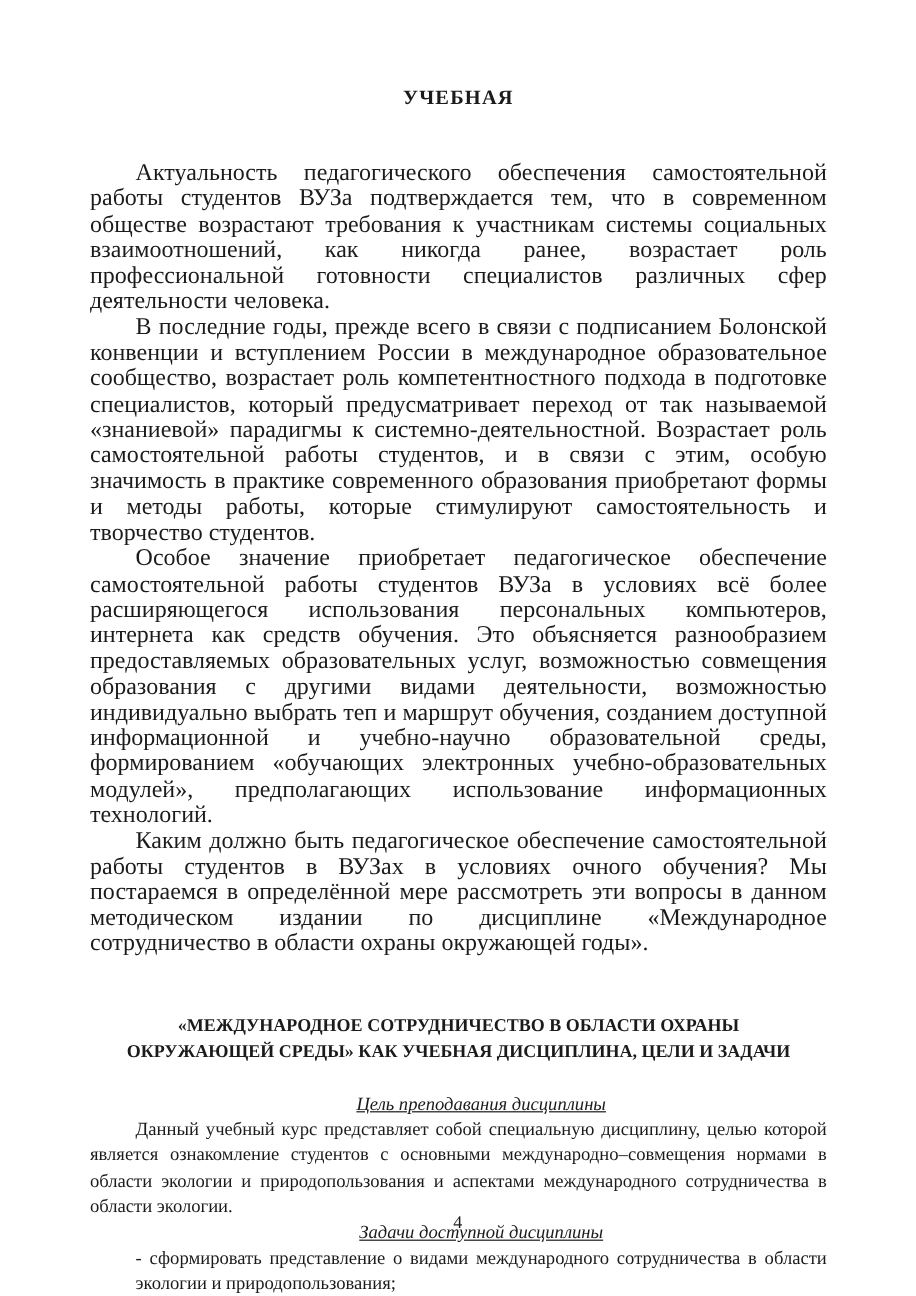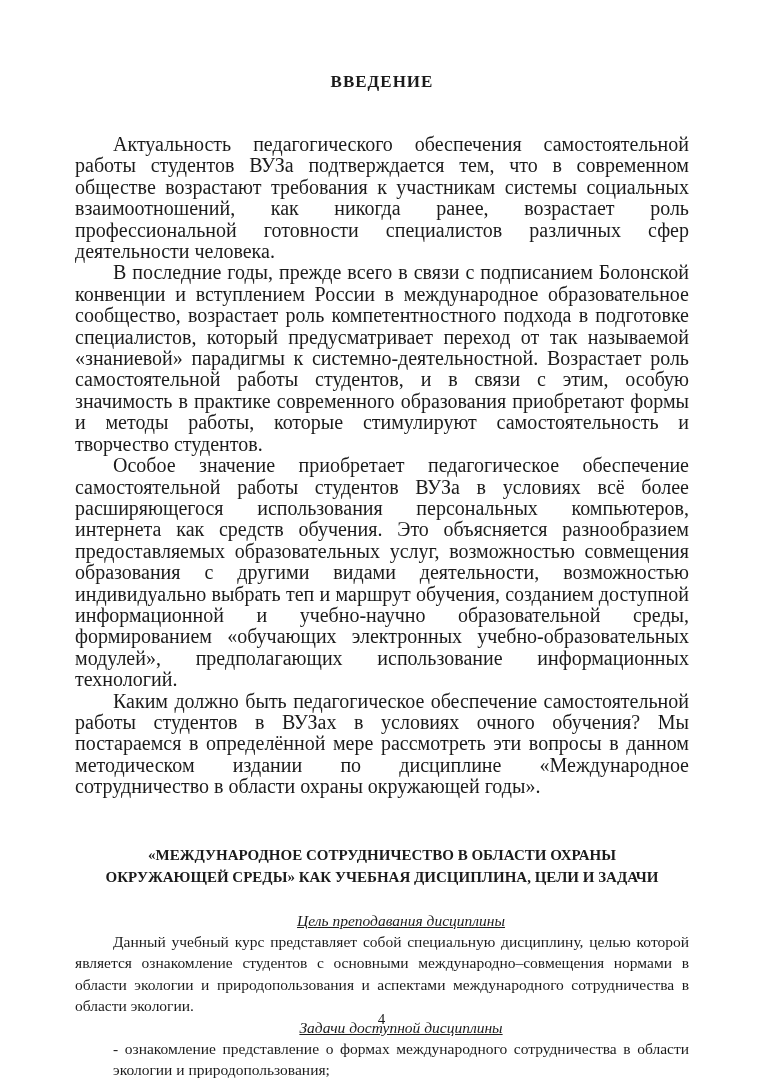--- a/index.html
+++ b/index.html
@@ -84,34 +84,34 @@
     text-align: center;
     font-size: 15px;
   }
 </style>
 </head>
 <body>
 
 <div class="page">
   <div class="content">
 
-    <h1 class="doc-title">ВВЕДЕНИЕ</h1>
+    <h1 class="doc-title">УЧЕБНАЯ</h1>
 
     <div class="body-text">
       <p>Актуальность педагогического обеспечения самостоятельной работы студентов ВУЗа подтверждается тем, что в современном обществе возрастают требования к участникам системы социальных взаимоотношений, как никогда ранее, возрастает роль профессиональной готовности специалистов различных сфер деятельности человека.</p>
       <p>В последние годы, прежде всего в связи с подписанием Болонской конвенции и вступлением России в международное образовательное сообщество, возрастает роль компетентностного подхода в подготовке специалистов, который предусматривает переход от так называемой «знаниевой» парадигмы к системно-деятельностной. Возрастает роль самостоятельной работы студентов, и в связи с этим, особую значимость в практике современного образования приобретают формы и методы работы, которые стимулируют самостоятельность и творчество студентов.</p>
       <p>Особое значение приобретает педагогическое обеспечение самостоятельной работы студентов ВУЗа в условиях всё более расширяющегося использования персональных компьютеров, интернета как средств обучения. Это объясняется разнообразием предоставляемых образовательных услуг, возможностью совмещения образования с другими видами деятельности, возможностью индивидуально выбрать теп и маршрут обучения, созданием доступной информационной и учебно-научно образовательной среды, формированием «обучающих электронных учебно-образовательных модулей», предполагающих использование информационных технологий.</p>
       <p>Каким должно быть педагогическое обеспечение самостоятельной работы студентов в ВУЗах в условиях очного обучения? Мы постараемся в определённой мере рассмотреть эти вопросы в данном методическом издании по дисциплине «Международное сотрудничество в области охраны окружающей годы».</p>
     </div>
 
     <h2 class="section-heading">«МЕЖДУНАРОДНОЕ СОТРУДНИЧЕСТВО В ОБЛАСТИ ОХРАНЫ ОКРУЖАЮЩЕЙ СРЕДЫ» КАК УЧЕБНАЯ ДИСЦИПЛИНА, ЦЕЛИ И ЗАДАЧИ</h2>
 
     <div class="section-block">
       <p class="subheading">Цель преподавания дисциплины</p>
       <p class="flow">Данный учебный курс представляет собой специальную дисциплину, целью которой является ознакомление студентов с основными международно–совмещения нормами в области экологии и природопользования и аспектами международного сотрудничества в области экологии.</p>
       <p class="subheading tasks">Задачи доступной дисциплины</p>
-      <p class="task-item">- ознакомление представление о формах международного сотрудничества в области экологии и природопользования;</p>
+      <p class="task-item">- сформировать представление о видами международного сотрудничества в области экологии и природопользования;</p>
     </div>
 
   </div>
 
   <div class="page-number">4</div>
 </div>
 
 </body></html>

